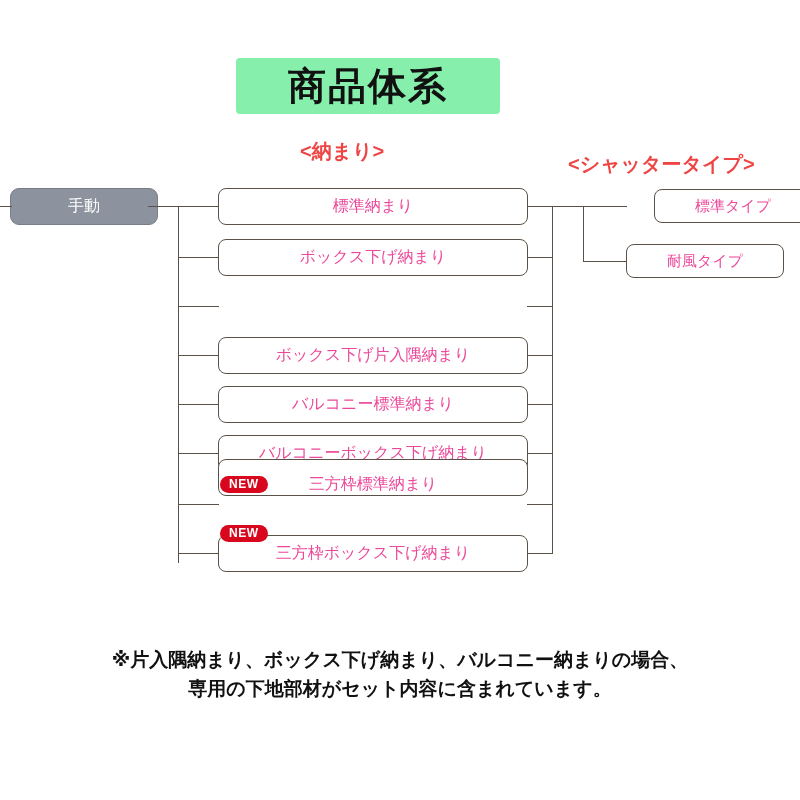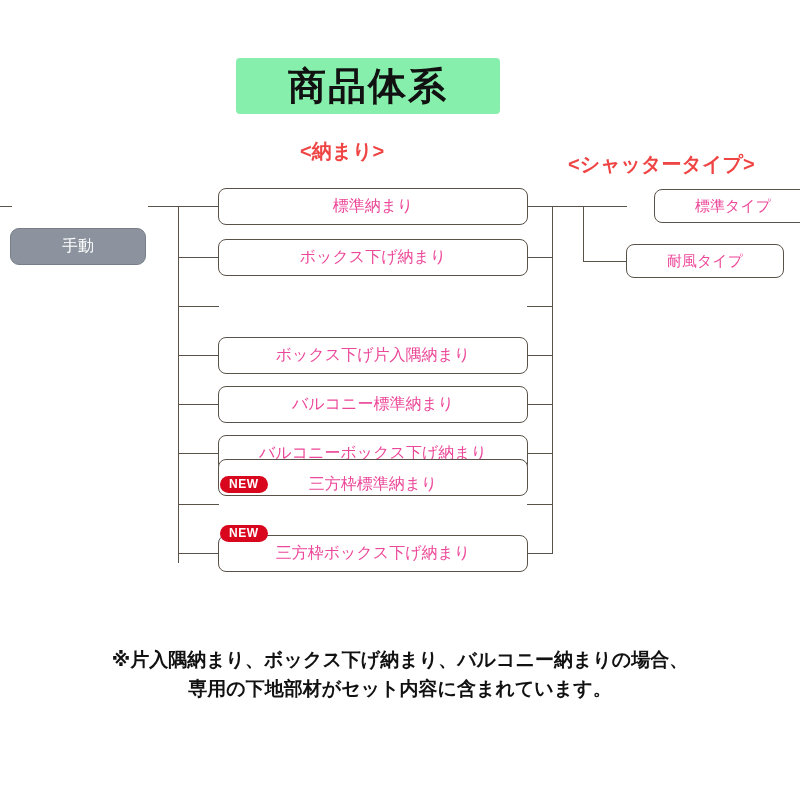--- a/index.html
+++ b/index.html
@@ -159,21 +159,21 @@
 
   <div class="line v" style="left:552px; top:206px; height:348px;"></div>
 
   <div class="line h" style="left:552px; top:206px; width:32px;"></div>
 
   <div class="line v" style="left:583px; top:206px; height:56px;"></div>
 
   <div class="line h" style="left:583px; top:206px; width:44px;"></div>
   <div class="line h" style="left:583px; top:261px; width:44px;"></div>
 
-  <div class="node root" style="left:10px; top:188px; width:136px; height:37px;margin-top:40px;">
+  <div class="node root" style="left:10px; top:188px; width:148px; height:37px;">
     <span>手動</span>
   </div>
 
   <div class="node middle" style="top:188px;">
     <span>標準納まり</span>
   </div>
 
   <div class="node middle" style="top:239px;">
     <span>ボックス下げ納まり</span>
   </div>

